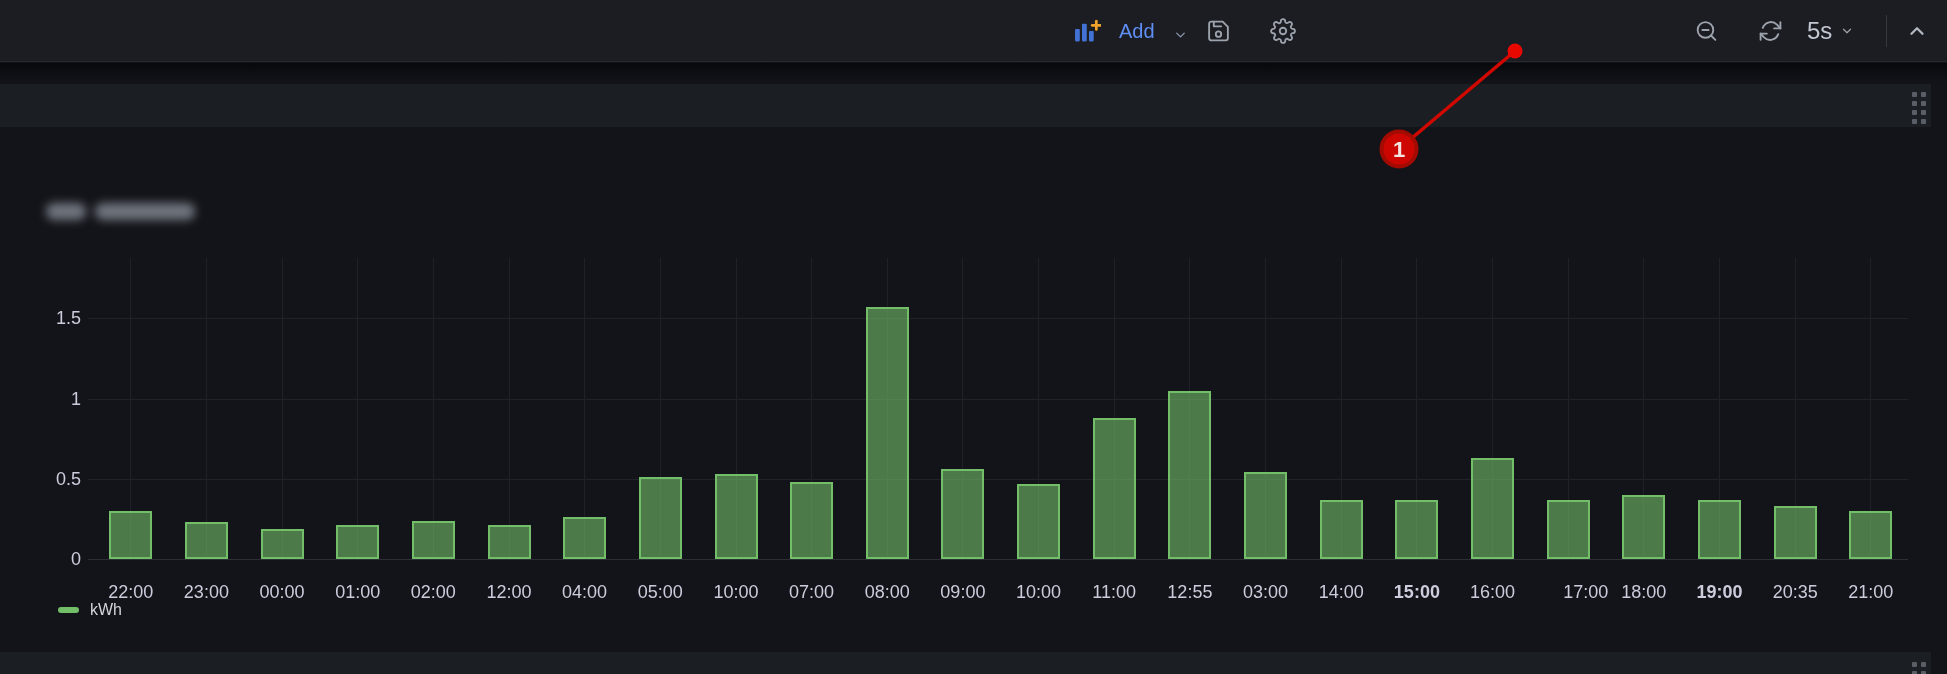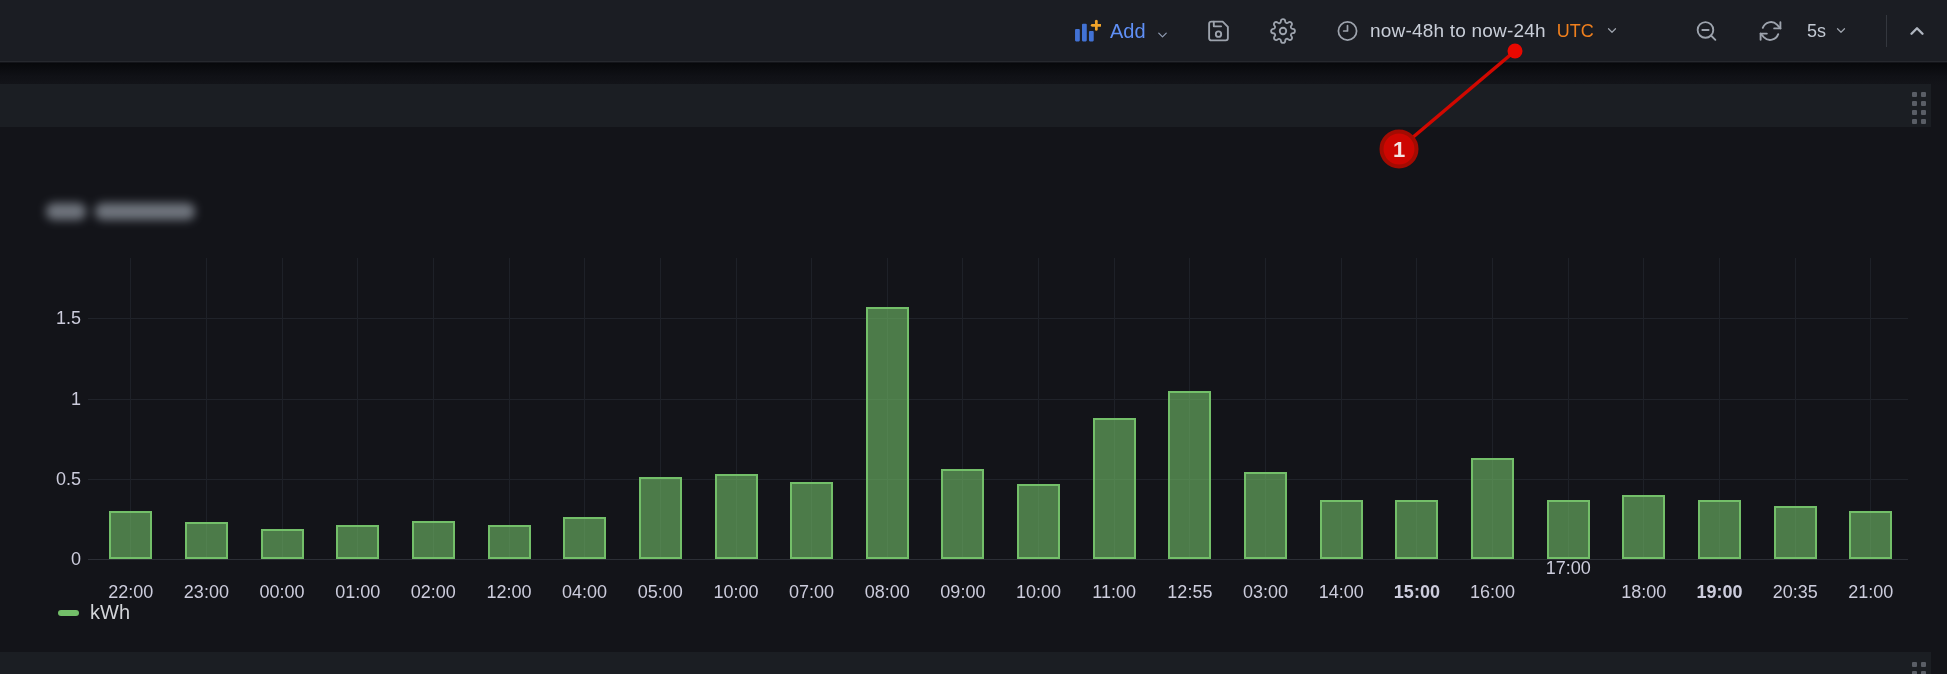--- a/index.html
+++ b/index.html
@@ -13,31 +13,31 @@
   .toolbar {
     position:absolute; left:0; top:0; width:1947px; height:62px;
     background:#1b1d23; border-bottom:1px solid #26282e;
   }
   .tb-item { position:absolute; top:50%; transform:translateY(-50%);
     display:flex; align-items:center; background:none; border:none; cursor:pointer;
     color:#c7ccd6; font-family:"Liberation Sans", sans-serif; }
   .tb-item svg { display:block; }
   .icon-stroke { stroke:#9da3ad; fill:none; stroke-width:1.8; stroke-linecap:round; stroke-linejoin:round; }
   .chev { stroke:#9da3ad; fill:none; stroke-width:2.1; stroke-linecap:round; stroke-linejoin:round; }
-  .add-group { left:1074px; gap:9px;align-items:flex-end; }
+  .add-group { left:1074px; gap:18px;align-items:flex-end; }
   .add-label { color:#5f8ff5; font-size:20px; font-weight:500; }
   .save-btn { left:1206px; }
   .gear-btn { left:1270px; }
   .time-picker { left:1336px; gap:11px; }
   .time-range { font-size:19px; font-weight:500; color:#c9ced8; letter-spacing:.2px; }
   .tz { font-size:18px; font-weight:500; color:#ef7f1d; }
   .zoom-out-btn { left:1694px; }
   .refresh-btn { left:1758px; }
   .interval-btn { left:1807px; gap:8px; }
-  .interval-label { font-size:18px; font-weight:500; color:#c2c8d2; }
+  .interval-label { font-size:24px; font-weight:500; color:#c2c8d2; }
   .tb-divider { position:absolute; left:1886px; top:15px; width:1px; height:32px; background:#34373e; }
   .collapse-btn { left:1906px; }
   
   .toolbar-shadow { position:absolute; left:0; top:63px; width:1947px; height:22px;
     background:linear-gradient(180deg,#07080b 0%, #101116 60%, #131419 100%); }
   
   .strip { position:absolute; left:0; width:1931px; background:#1b1e23; }
   .strip-top { top:84px; height:43px; }
   .strip-bottom { top:652px; height:43px; }
   .drag-dots { position:absolute; display:grid; grid-template-columns:repeat(2,4.5px);
@@ -55,21 +55,21 @@
   
   .gridline-h { position:absolute; height:1px; background:#20232a; }
   .gridline-v { position:absolute; width:1px; background:#1e2128; }
   .axis-line  { position:absolute; height:1px; background:#2c2f36; }
   .bar { position:absolute; background:rgba(115,191,105,.6); border:2px solid #73bf69; }
   .x-label { position:absolute; width:80px; text-align:center; font-size:18px; color:#ccccdc; }
   .y-label { position:absolute; width:44px; text-align:right; font-size:18px; color:#ccccdc; }
   
   .legend { position:absolute; left:58px; top:601px; display:flex; align-items:center; gap:11px; cursor:pointer; }
   .legend-swatch { width:21px; height:6px; border-radius:3px; }
-  .legend-label { font-size:20px; color:#d2d4d8; }
+  .legend-label { font-size:16px; color:#d2d4d8; }
   
   .annotation { position:absolute; left:0; top:0; pointer-events:none; }
   .annotation text { font-family:"Liberation Sans", sans-serif; font-weight:bold; font-size:22px; fill:#f3e4e2; }
 </style>
 </head>
 <body>
 
 <div class="page">
 
   <header class="toolbar">
@@ -106,35 +106,20 @@
 
     <button class="tb-item gear-btn">
       <span>
         <svg width="26" height="26" viewBox="0 0 24 24" class="icon-stroke" style="stroke-width:1.7">
           <circle cx="12" cy="12" r="3"></circle>
           <path d="M19.4 15a1.65 1.65 0 0 0 .33 1.82l.06.06a2 2 0 0 1 0 2.83 2 2 0 0 1-2.83 0l-.06-.06a1.65 1.65 0 0 0-1.82-.33 1.65 1.65 0 0 0-1 1.51V21a2 2 0 0 1-2 2 2 2 0 0 1-2-2v-.09A1.65 1.65 0 0 0 9 19.4a1.65 1.65 0 0 0-1.82.33l-.06.06a2 2 0 0 1-2.83 0 2 2 0 0 1 0-2.83l.06-.06a1.65 1.65 0 0 0 .33-1.82 1.65 1.65 0 0 0-1.51-1H3a2 2 0 0 1-2-2 2 2 0 0 1 2-2h.09A1.65 1.65 0 0 0 4.6 9a1.65 1.65 0 0 0-.33-1.82l-.06-.06a2 2 0 0 1 0-2.83 2 2 0 0 1 2.83 0l.06.06a1.65 1.65 0 0 0 1.82.33H9a1.65 1.65 0 0 0 1-1.51V3a2 2 0 0 1 2-2 2 2 0 0 1 2 2v.09a1.65 1.65 0 0 0 1 1.51 1.65 1.65 0 0 0 1.82-.33l.06-.06a2 2 0 0 1 2.83 0 2 2 0 0 1 0 2.83l-.06.06a1.65 1.65 0 0 0-.33 1.82V9a1.65 1.65 0 0 0 1.51 1H21a2 2 0 0 1 2 2 2 2 0 0 1-2 2h-.09a1.65 1.65 0 0 0-1.51 1z"></path>
         </svg>
       </span>
     </button>
 
-    <button class="tb-item time-picker">
-      <span>
-        <svg width="23" height="23" viewBox="0 0 24 24" class="icon-stroke">
-          <circle cx="12" cy="12" r="9.5"></circle>
-          <polyline points="12 6.5 12 12 8 12"></polyline>
-        </svg>
-      </span>
-      <span class="time-range">now-48h to now-24h</span>
-      <span class="tz">UTC</span>
-      <span>
-        <svg width="14" height="14" viewBox="0 0 24 24">
-            <polyline class="chev" points="6 9 12 15 18 9"></polyline>
-          </svg>
-      </span>
-    </button>
 
     <button class="tb-item zoom-out-btn">
       <span>
         <svg width="25" height="25" viewBox="0 0 24 24" class="icon-stroke">
           <circle cx="11" cy="11" r="7.5"></circle>
           <line x1="20.5" y1="20.5" x2="16.3" y2="16.3"></line>
           <line x1="8" y1="11" x2="14" y2="11"></line>
         </svg>
       </span>
     </button>
@@ -252,21 +237,21 @@
       <div class="bar" style="left: 1319.7px; top: 499.6px; width: 43px; height: 59.4px;"></div>
       <div class="x-label" style="left: 1301.2px; top: 582px;">14:00</div>
       <div class="gridline-v" style="left: 1416.4px; top: 258px; height: 301px;"></div>
       <div class="bar" style="left: 1395.4px; top: 499.6px; width: 43px; height: 59.4px;"></div>
       <div class="x-label" style="left: 1376.9px; top: 582px; font-weight: bold;">15:00</div>
       <div class="gridline-v" style="left: 1492px; top: 258px; height: 301px;"></div>
       <div class="bar" style="left: 1471px; top: 457.9px; width: 43px; height: 101.1px;"></div>
       <div class="x-label" style="left: 1452.5px; top: 582px;">16:00</div>
       <div class="gridline-v" style="left: 1567.7px; top: 258px; height: 301px;"></div>
       <div class="bar" style="left: 1546.7px; top: 499.6px; width: 43px; height: 59.4px;"></div>
-      <div class="x-label" style="left: 1528.2px; top: 558px;">17:00</div>
+      <div class="x-label" style="left: 1528.2px; top: 582px; text-align: right;">17:00</div>
       <div class="gridline-v" style="left: 1643.3px; top: 258px; height: 301px;"></div>
       <div class="bar" style="left: 1622.3px; top: 494.8px; width: 43px; height: 64.2px;"></div>
       <div class="x-label" style="left: 1603.8px; top: 582px;">18:00</div>
       <div class="gridline-v" style="left: 1719px; top: 258px; height: 301px;"></div>
       <div class="bar" style="left: 1698px; top: 499.6px; width: 43px; height: 59.4px;"></div>
       <div class="x-label" style="left: 1679.5px; top: 582px; font-weight: bold;">19:00</div>
       <div class="gridline-v" style="left: 1794.7px; top: 258px; height: 301px;"></div>
       <div class="bar" style="left: 1773.7px; top: 506px; width: 43px; height: 53px;"></div>
       <div class="x-label" style="left: 1755.2px; top: 582px;">20:35</div>
       <div class="gridline-v" style="left: 1870.3px; top: 258px; height: 301px;"></div>

